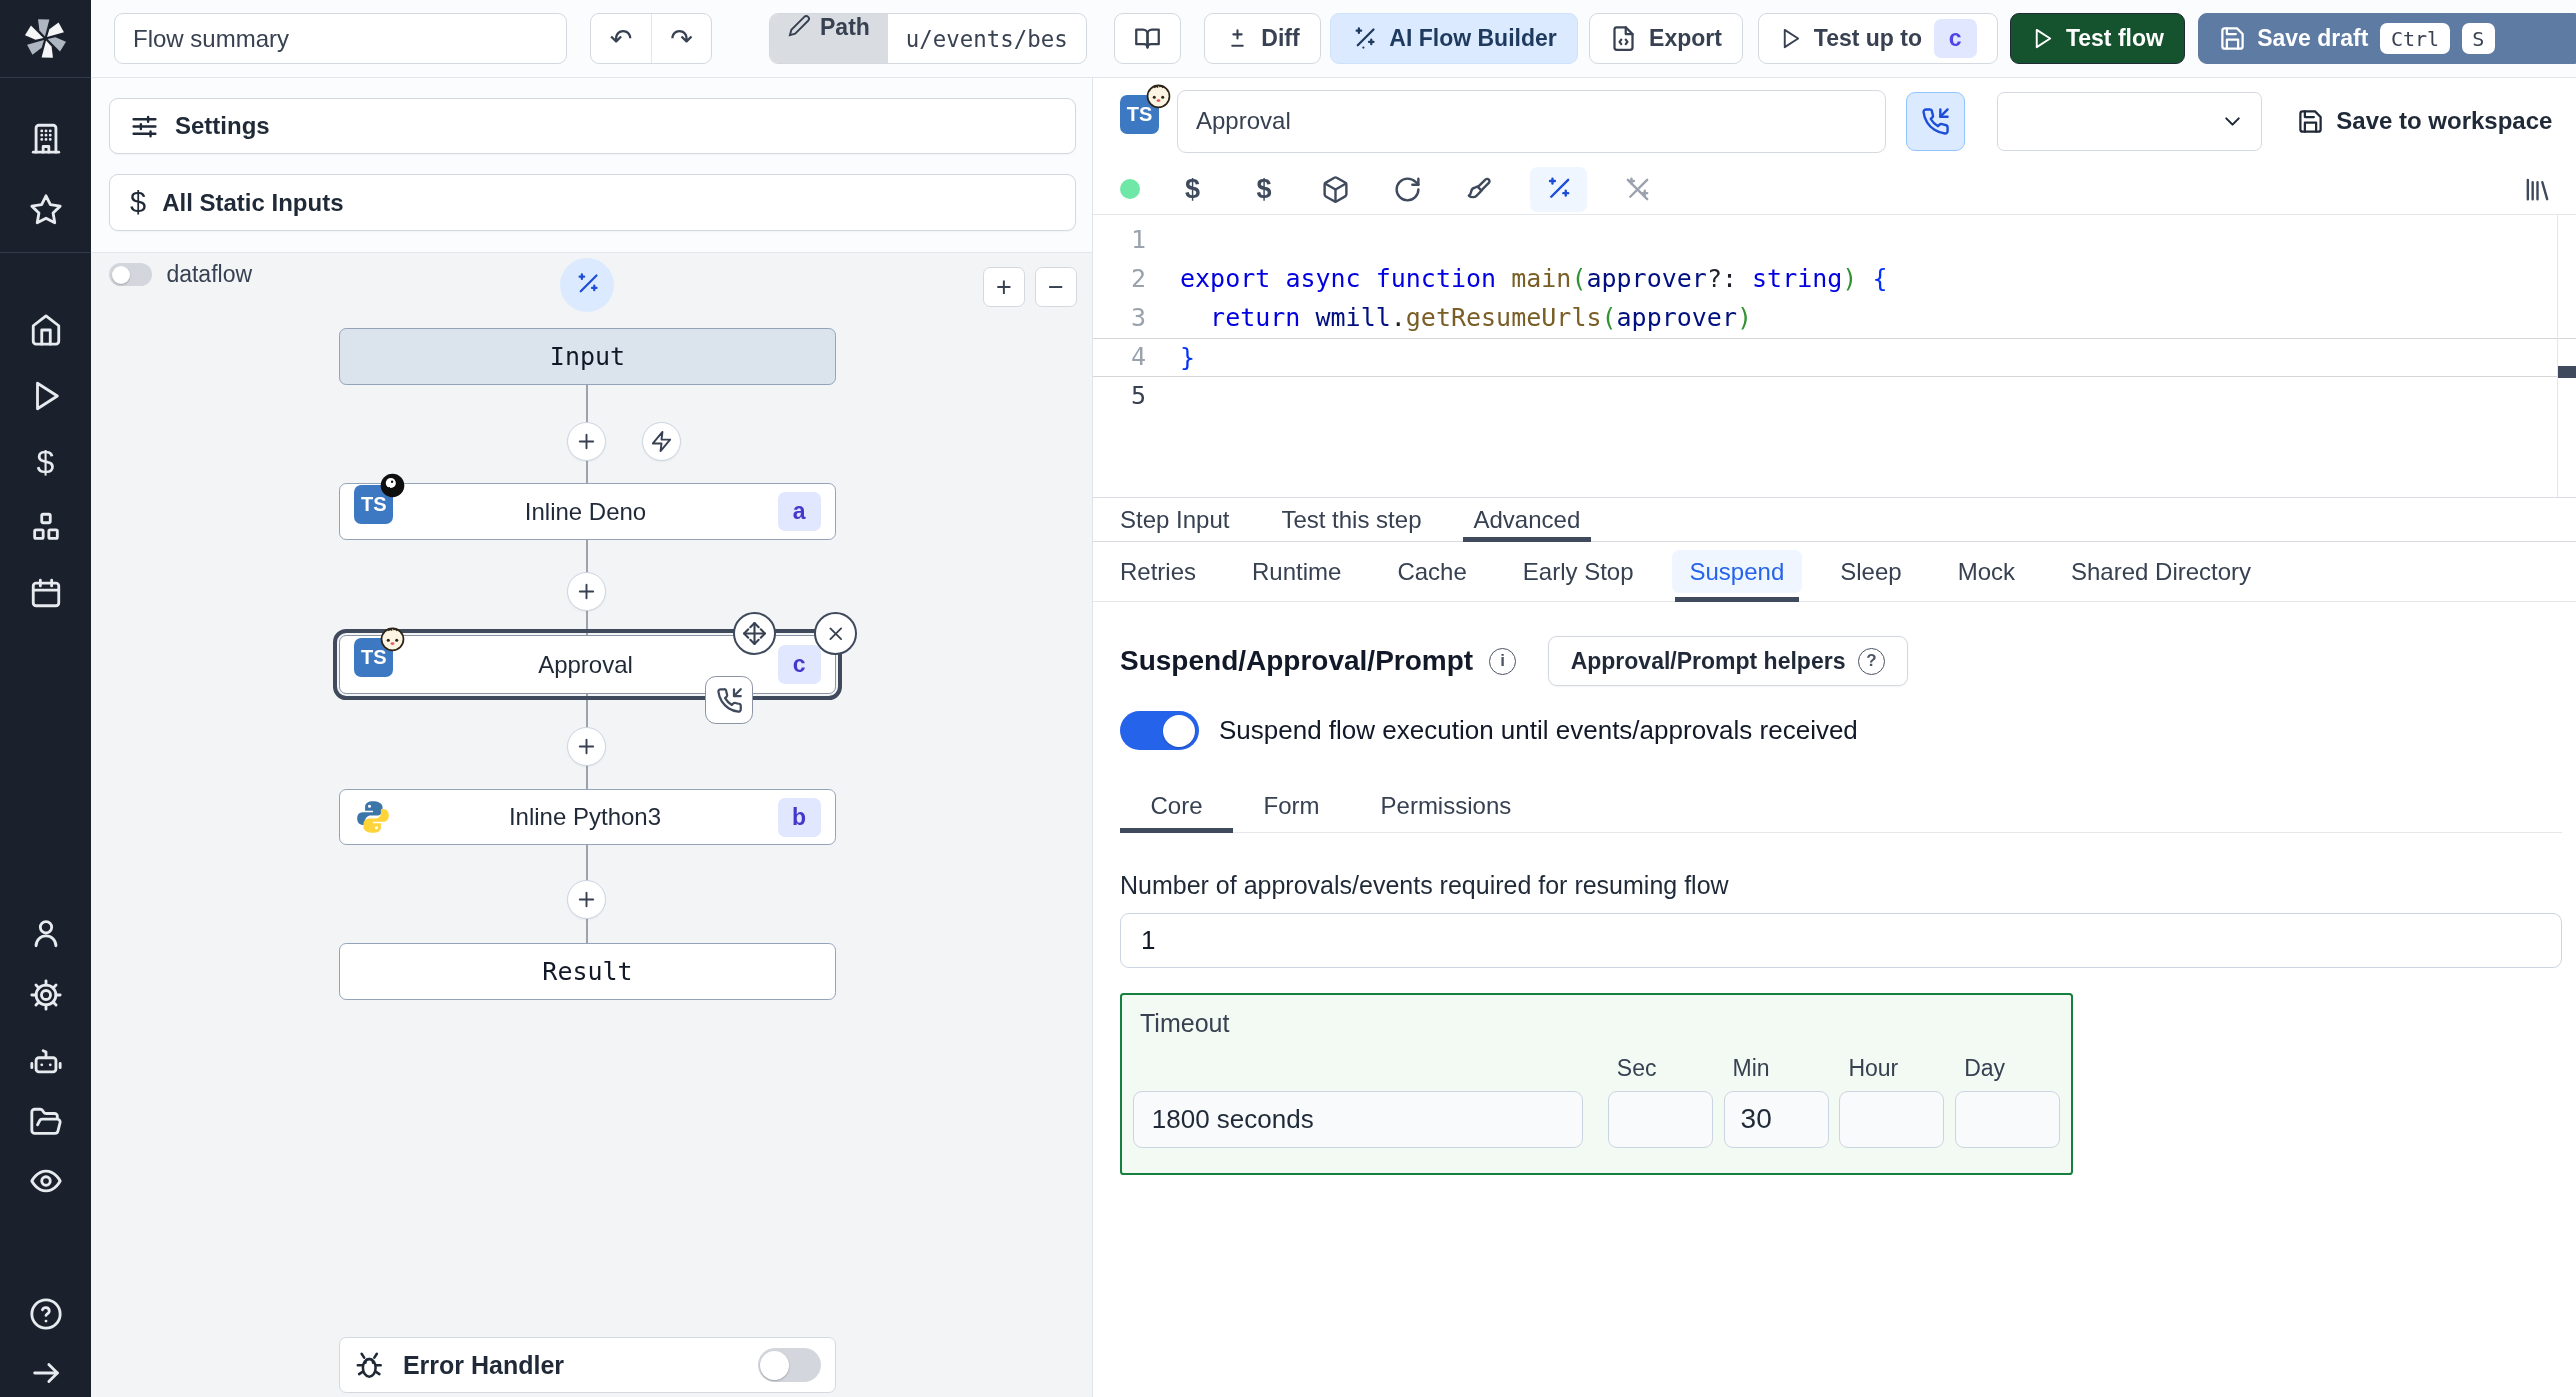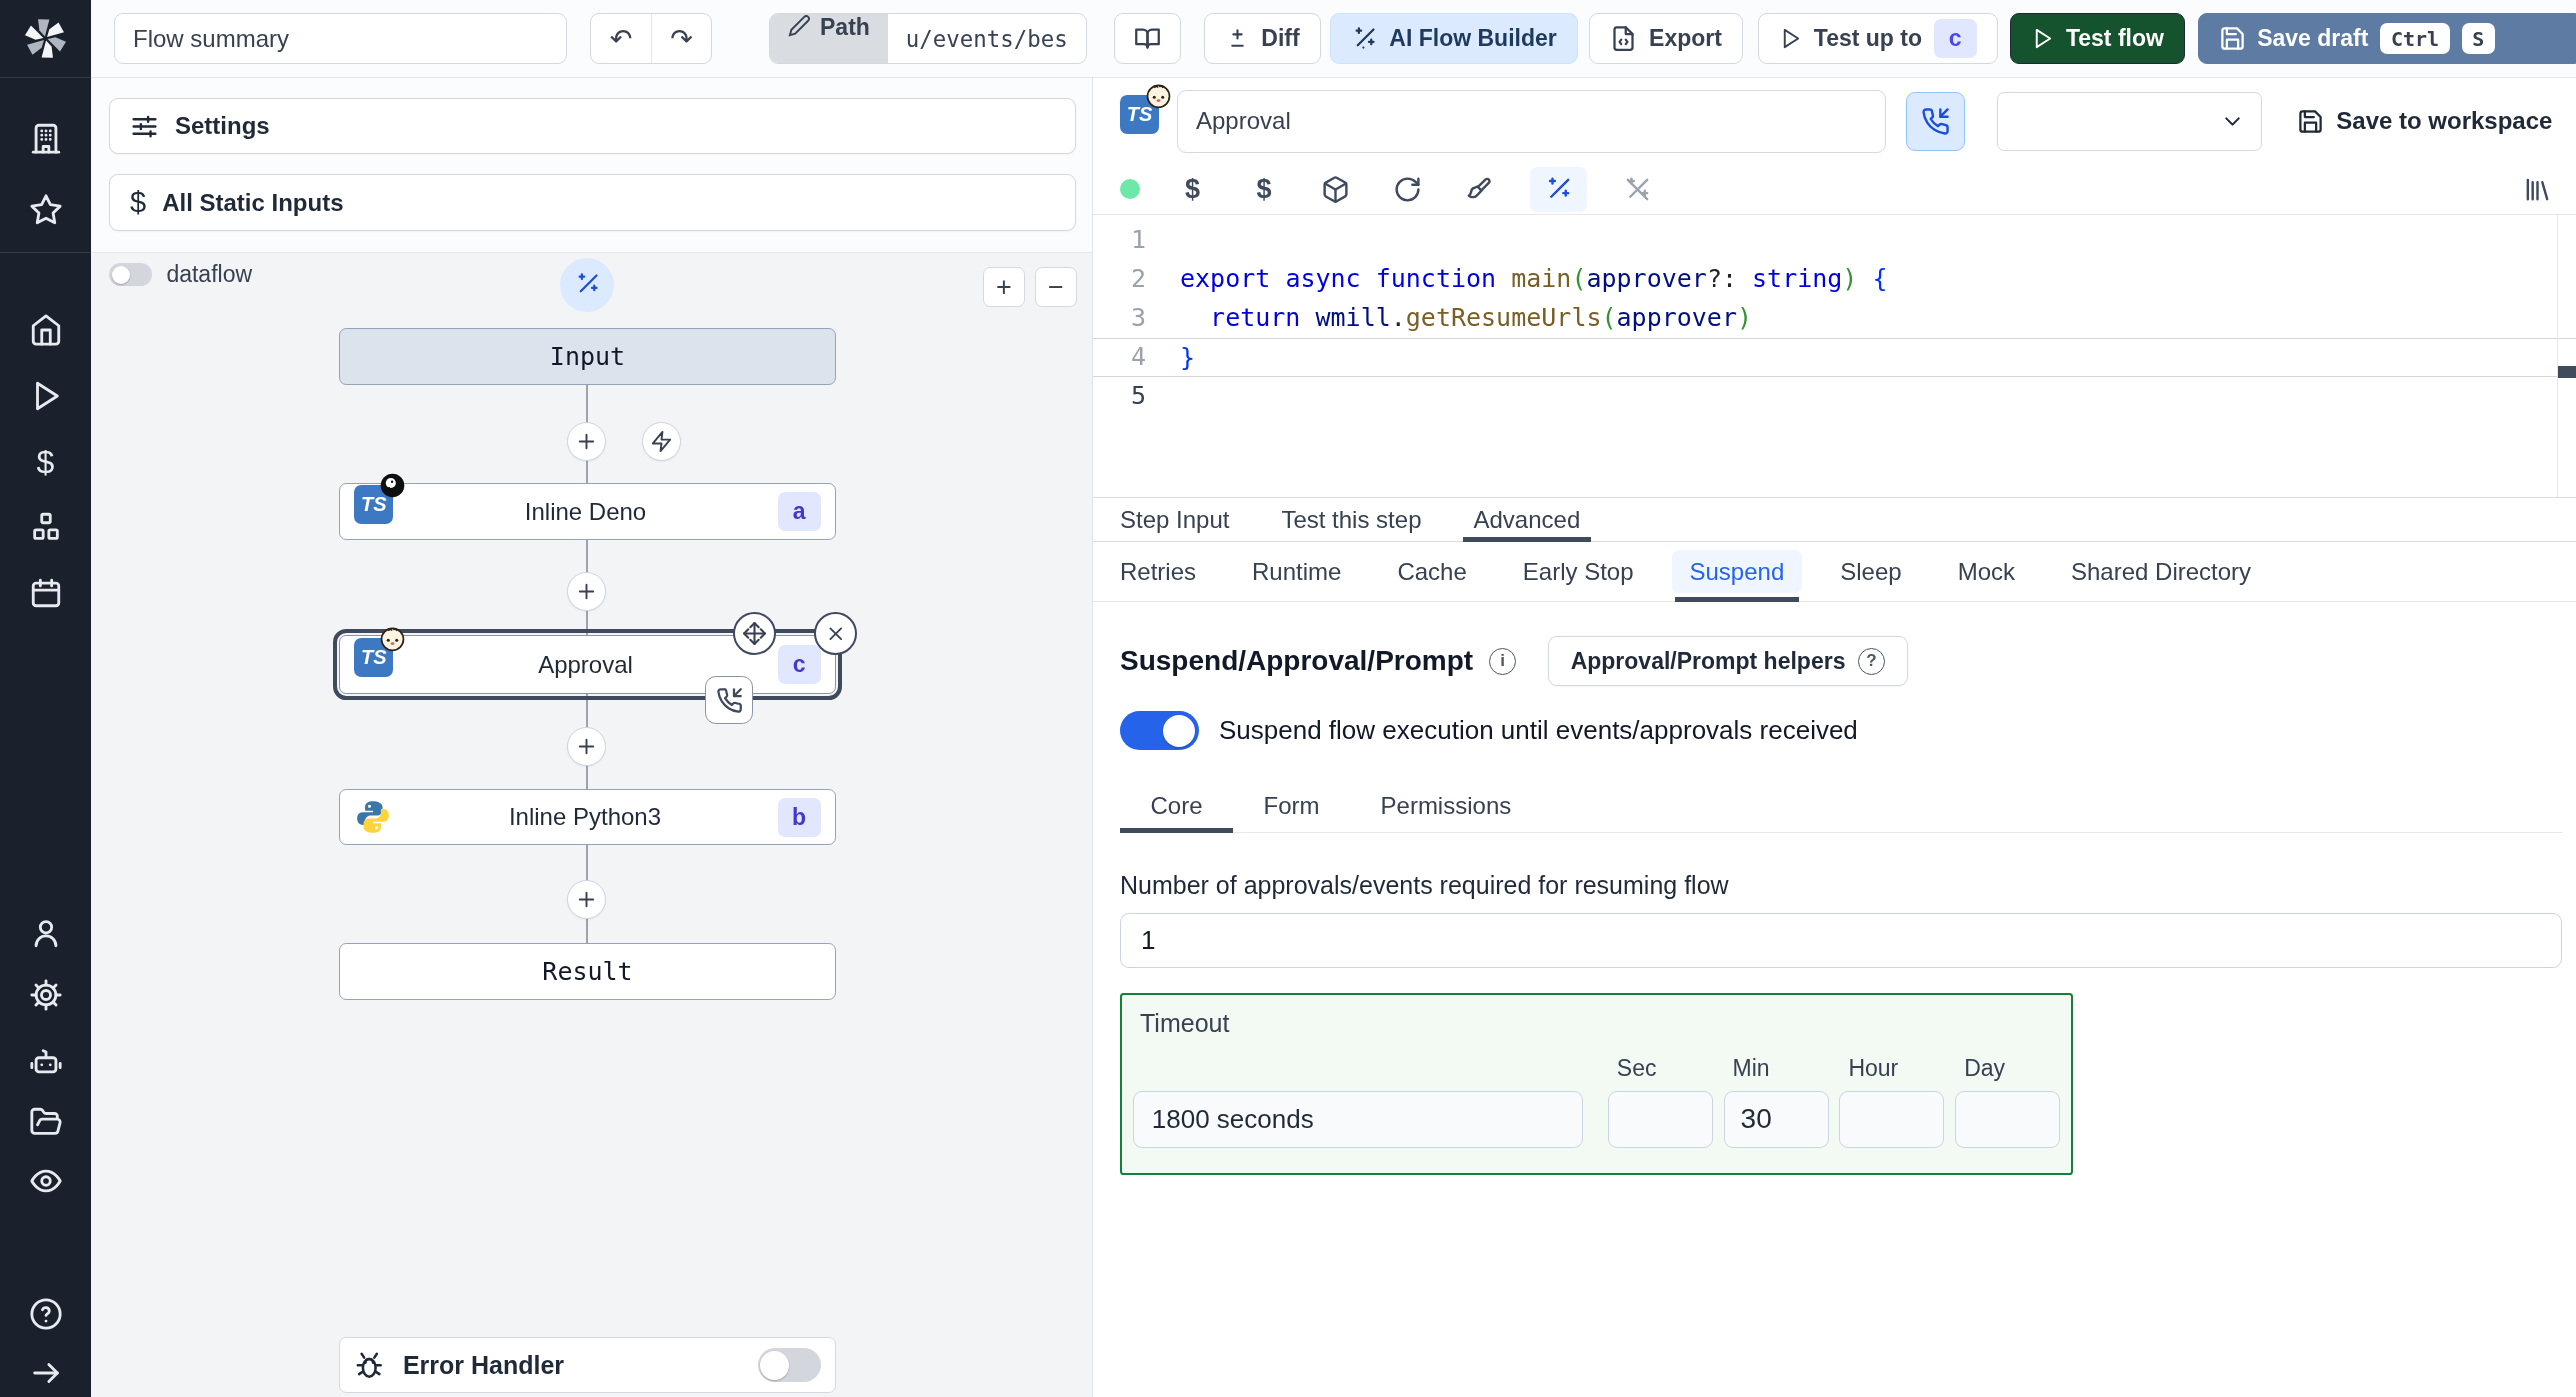--- a/index.html
+++ b/index.html
@@ -21,21 +21,21 @@
   .btn { height:51px; display:inline-flex; align-items:center; gap:11.7px; padding:0 20px; background:#fff; border:0.9px solid #d4d9df; border-radius:9px; font-size:23px; font-weight:600; color:#374151; cursor:pointer; white-space:nowrap; }
   .btn svg { stroke:#374151; fill:none; stroke-width:2; stroke-linecap:round; stroke-linejoin:round; }
   .input-box { height:51px; background:#fff; border:0.9px solid #d4d9df; border-radius:9px; font-size:24px; color:#374151; padding:0 18px; font-family:"Liberation Sans",sans-serif; }
   .flow-summary { width:453px; }
   .btn-group { display:flex; height:51px; border:0.9px solid #d4d9df; border-radius:9px; overflow:hidden; margin-left:23px; background:#fff; }
   .btn-group .seg { width:60px; display:grid; place-items:center; font-size:27px; color:#374151; cursor:pointer; }
   .btn-group .seg + .seg { border-left:0.9px solid #e3e6ea; }
   .path-group { display:flex; height:51px; border:0.9px solid #d4d9df; border-radius:9px; overflow:hidden; margin-left:57px; background:#fff; cursor:pointer; }
   .path-left { display:flex; align-items:flex-start; gap:9px; background:#d9dde2; padding:0 18px; font-size:23px; font-weight:600; color:#374151; }
   .path-right { display:flex; align-items:center; padding:0 18px; font-family:"DejaVu Sans Mono",monospace; font-size:22.4px; color:#374151; }
-  .kbd { background:#fff; color:#374151; border-radius:7.2px; padding:3.6px 10.8px; font-family:"DejaVu Sans Mono",monospace; font-size:20px; font-weight:700; }
+  .kbd { background:#fff; color:#374151; border-radius:7.2px; padding:3.6px 10.8px; font-family:"DejaVu Sans Mono",monospace; font-size:20px; font-weight:400; }
   .badge-ind { min-width:43px; height:39px; border-radius:7.2px; background:#e0e7ff; color:#4f46e5; display:grid; place-items:center; font-size:23px; font-weight:700; }
 
   
   .left { position:absolute; left:91px; top:78px; width:1002px; bottom:0; background:#fbfcfd; border-right:0.9px solid #e0e3e8; }
   .card { position:absolute; left:18px; right:16px; display:flex; align-items:center; gap:16px; padding:0 20px; background:#fff; border:0.9px solid #d4d9df; border-radius:9px; font-size:24px; font-weight:600; color:#1f2937; cursor:pointer; box-shadow:0 0.9px 1.8px rgba(0,0,0,.04); }
   .card svg { stroke:#1f2937; fill:none; stroke-width:2; stroke-linecap:round; stroke-linejoin:round; }
   .graph { position:absolute; left:0; right:0; top:174px; bottom:0; background:#f2f4f6; border-top:0.9px solid #e3e6ea; overflow:hidden; }
   .toggle { border-radius:896px; background:#d3d7dd; position:relative; cursor:pointer; flex:none; }
   .toggle .knob { position:absolute; top:2.7px; left:2.7px; background:#fff; border-radius:50%; box-shadow:0 0.9px 1.8px rgba(0,0,0,.25); }
   .toggle.on { background:#2563eb; }
@@ -43,21 +43,21 @@
   .vline { position:absolute; left:495px; width:1.8px; background:#9ca3af; }
   .node { position:absolute; left:248px; width:497px; background:#fff; border:0.9px solid #94a3b8; border-radius:7.2px; display:flex; align-items:center; padding:0 14.4px; cursor:pointer; }
   .node .nlabel { flex:1; text-align:center; font-size:24px; color:#1f2937; }
   .node.mono { justify-content:center; font-family:"DejaVu Sans Mono",monospace; font-size:25px; color:#111827; }
   .node.selected { border:1.8px solid #8a94a3; outline:4.5px solid #3f4a5c; outline-offset:2.7px; }
   .pcircle { position:absolute; width:39px; height:39px; border-radius:50%; background:#fff; border:0.9px solid #cbd5e1; display:grid; place-items:center; cursor:pointer; box-shadow:0 0.9px 1.8px rgba(0,0,0,.06); }
   .pcircle svg { stroke:#374151; fill:none; stroke-width:2; stroke-linecap:round; stroke-linejoin:round; }
   .handle { position:absolute; width:43px; height:43px; border-radius:50%; background:#fff; border:2.2px solid #3f4a5c; display:grid; place-items:center; cursor:pointer; z-index:5; }
   .handle svg { stroke:#374151; fill:none; stroke-width:2; stroke-linecap:round; stroke-linejoin:round; }
   .phone-badge { position:absolute; width:48px; height:48px; border-radius:10.8px; background:#fff; border:1.3px solid #8a94a3; display:grid; place-items:center; z-index:5; cursor:pointer; }
-  .ts-wrap { position:relative; width:39px; height:53px; flex:none;font-style:italic; }
+  .ts-wrap { position:relative; width:39px; height:53px; flex:none; }
   .ts-sq { width:39px; height:39px; border-radius:7.2px; background:#3d79c2; color:#fff; font-weight:700; font-size:20px; display:grid; place-items:center; }
   .mini { position:absolute; top:-12.6px; right:-12.6px; }
   .nbadge { min-width:43px; height:39px; border-radius:7.2px; background:#e0e7ff; color:#4338ca; display:grid; place-items:center; font-size:23px; font-weight:700; flex:none; }
   .zoombtn { position:absolute; top:14.4px; width:42px; height:40px; background:#fff; border:0.9px solid #d4d9df; border-radius:7.2px; display:grid; place-items:center; font-size:27px; color:#374151; cursor:pointer; }
 
   
   .right { position:absolute; left:1093px; top:78px; right:0; bottom:0; background:#fff; }
   .rp-header { height:86px; display:flex; align-items:center; padding:0 20px 0 27px; }
   .rp-header .step-input { width:709px; height:63px; margin-left:18px; }
   .iconbtn-blue { width:59px; height:59px; margin-left:20px; background:#dbeafe; border:0.9px solid #93c5fd; border-radius:9px; display:grid; place-items:center; cursor:pointer; }

